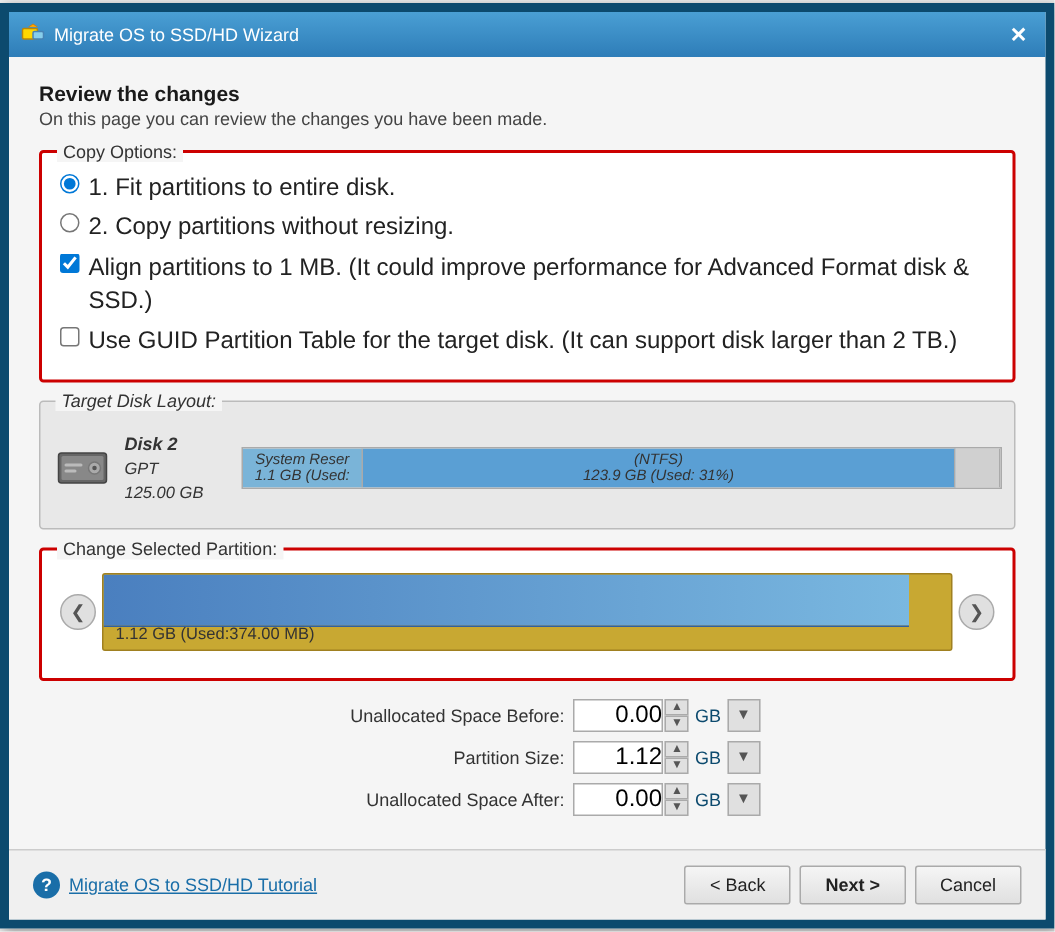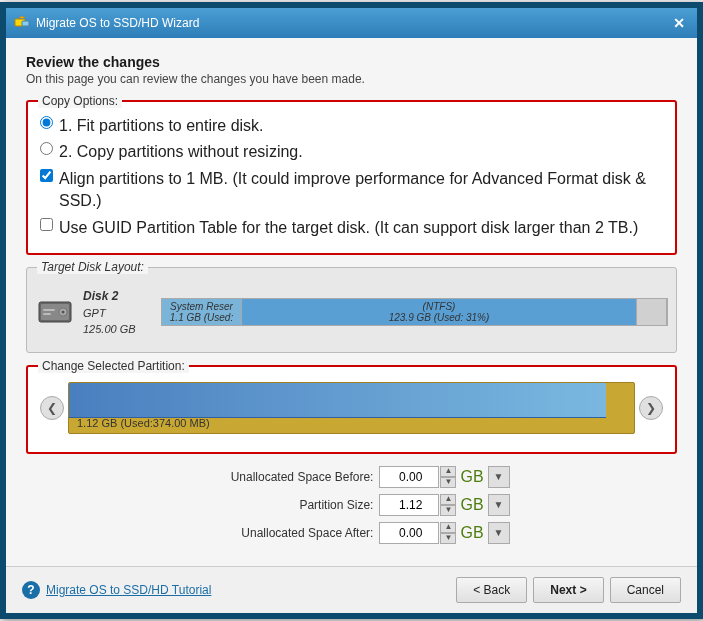--- a/index.html
+++ b/index.html
@@ -231,22 +231,22 @@
       font-size: 12px;
       color: #333;
       text-align: right;
       width: 180px;
       margin-right: 6px;
     }
     .spinner-input {
       width: 60px;
       height: 22px;
       border: 1px solid #aaa;
-      padding: 1px 16px;
-      font-size: 12px;
+      padding: 1px 0;
+      font-size: 16px;
       text-align: right;
     }
     .spinner-buttons {
       display: flex;
       flex-direction: column;
       margin-left: 1px;
     }
     .spinner-btn {
       width: 16px;
       height: 11px;
@@ -254,22 +254,22 @@
       border: 1px solid #aaa;
       cursor: pointer;
       display: flex;
       align-items: center;
       justify-content: center;
       font-size: 8px;
       color: #555;
       line-height: 1;
     }
     .spinner-unit {
-      font-size: 16px;
-      color: #4d7c0f;
+      font-size: 12px;
+      color: #0c4a6e;
       margin-left: 4px;
     }
     .dropdown-btn {
       width: 22px;
       height: 22px;
       background: #e0e0e0;
       border: 1px solid #aaa;
       cursor: pointer;
       display: flex;
       align-items: center;

